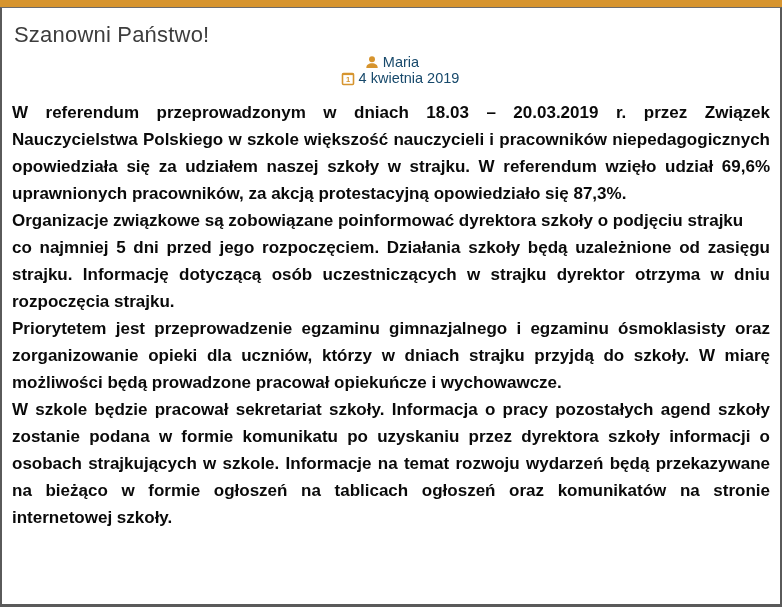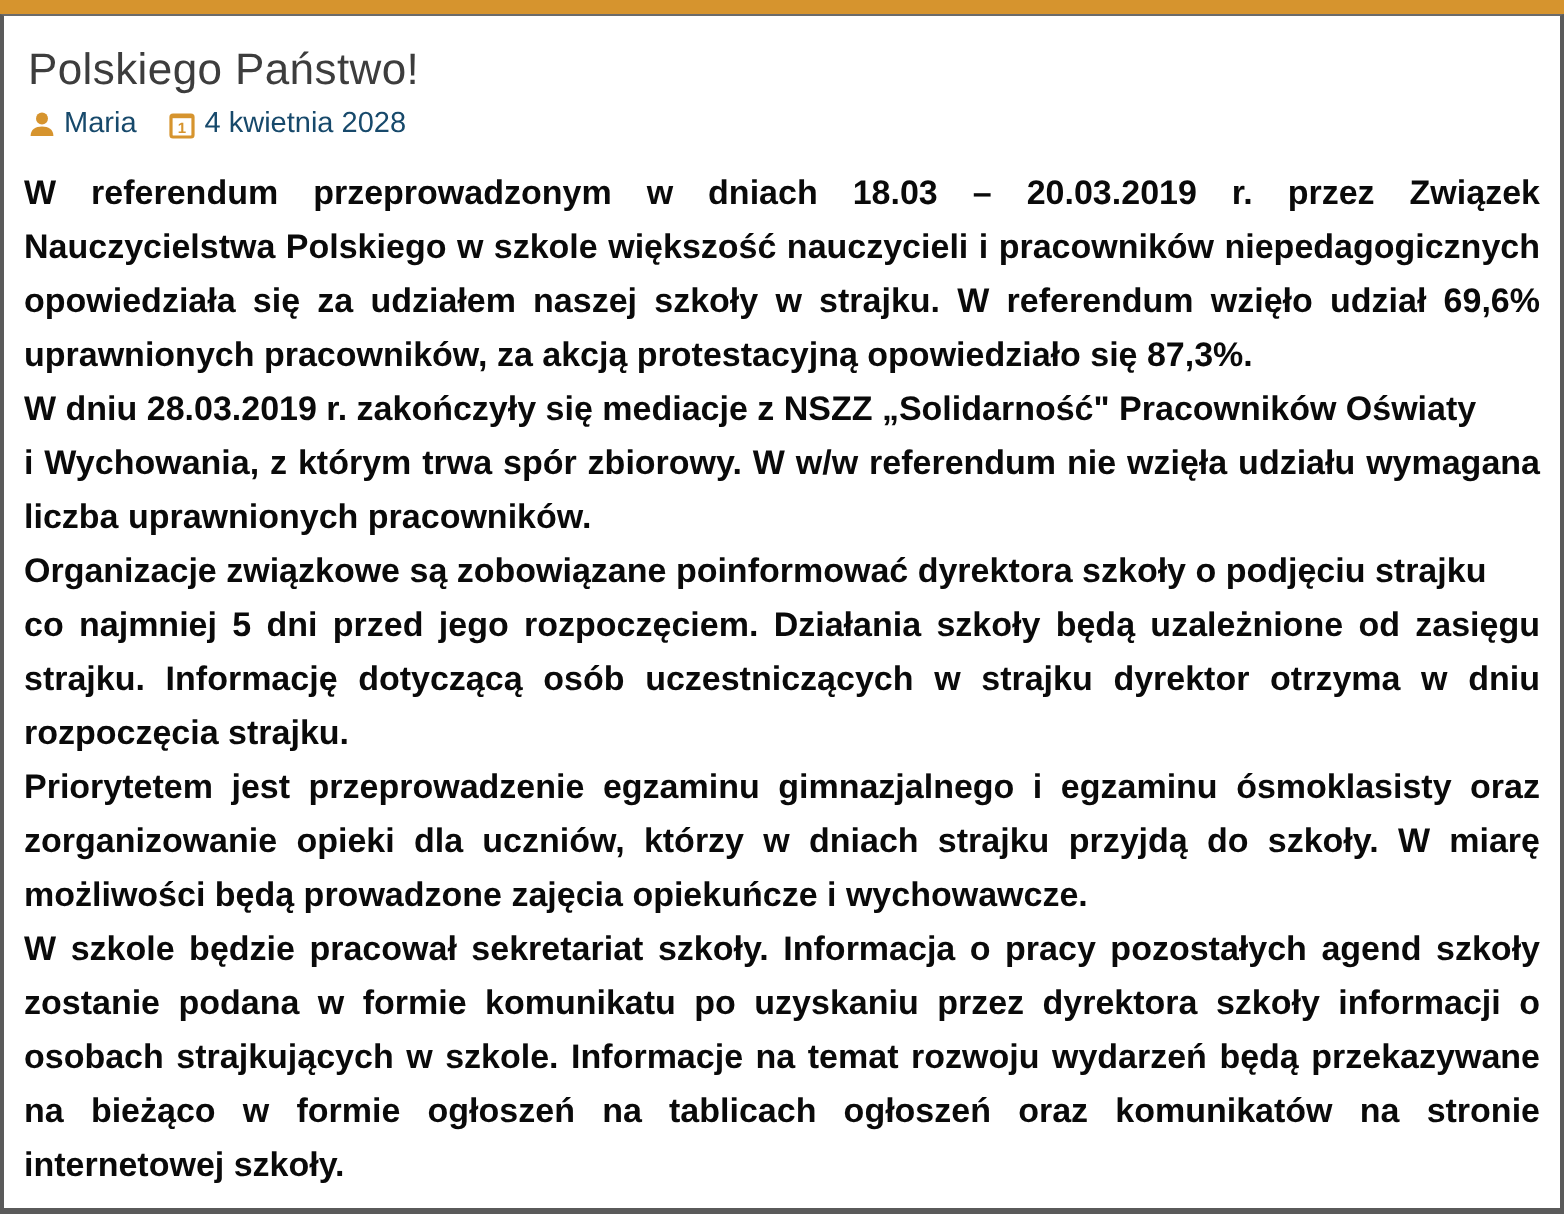--- a/index.html
+++ b/index.html
@@ -33,20 +33,21 @@
     font-weight: 500;
     color: #3d3d3d;
     letter-spacing: 0.2px;
   }
   .post-meta {
     display: flex;
     align-items: center;
     margin: 6px 0 4px 2px;
     font-size: 14.5px;
     color: #17496b;
+    flex-direction: column;
   }
   .meta-item {
     display: flex;
     align-items: center;
     gap: 4px;
   }
   .meta-item + .meta-item { margin-left: 16px; }
   .meta-icon { display: inline-flex; align-items: center; }
   .post-body {
     margin-top: 13px;
@@ -57,21 +58,21 @@
   }
   .post-body p { margin: 0; font-weight: bold; }
 </style>
 </head>
 <body>
 
 <div class="top-accent"></div>
 
 <div class="card">
 
-  <h1 class="post-title">Polskiego Państwo!</h1>
+  <h1 class="post-title">Szanowni Państwo!</h1>
 
   <div class="post-meta">
 
     <span class="meta-item">
       <span class="meta-icon">
         <svg width="14" height="14" viewBox="0 0 14 14" aria-hidden="true">
           <circle cx="7" cy="4.2" r="3" fill="#d6942e"></circle>
           <path d="M1.3 13 C1.3 9.8 3.8 8.3 7 8.3 C10.2 8.3 12.7 9.8 12.7 13 Z" fill="#d6942e"></path>
         </svg>
       </span>
@@ -79,26 +80,25 @@
     </span>
 
     <span class="meta-item">
       <span class="meta-icon">
         <svg width="14" height="15" viewBox="0 0 14 15" aria-hidden="true">
           <rect x="1.5" y="2.5" width="11" height="11" rx="1" fill="none" stroke="#d6942e" stroke-width="1.6"></rect>
           <line x1="1.5" y1="3.3" x2="12.5" y2="3.3" stroke="#d6942e" stroke-width="1.6"></line>
           <text x="7" y="11.4" text-anchor="middle" font-family="Liberation Sans, sans-serif" font-size="7.5" font-weight="bold" fill="#d6942e">1</text>
         </svg>
       </span>
-      <span>4 kwietnia 2028</span>
+      <span>4 kwietnia 2019</span>
     </span>
 
   </div>
 
   <div class="post-body">
       <p>W referendum przeprowadzonym w dniach 18.03 – 20.03.2019 r. przez Związek Nauczycielstwa Polskiego w szkole większość nauczycieli i pracowników niepedagogicznych opowiedziała się za udziałem naszej szkoły w strajku. W referendum wzięło udział 69,6% uprawnionych pracowników, za akcją protestacyjną opowiedziało się 87,3%.</p>
-      <p>W dniu 28.03.2019 r. zakończyły się mediacje z NSZZ „Solidarność" Pracowników Oświaty<br>i Wychowania, z którym trwa spór zbiorowy. W w/w referendum nie wzięła udziału wymagana liczba uprawnionych pracowników.</p>
       <p>Organizacje związkowe są zobowiązane poinformować dyrektora szkoły o podjęciu strajku<br>co najmniej 5 dni przed jego rozpoczęciem. Działania szkoły będą uzależnione od zasięgu strajku. Informację dotyczącą osób uczestniczących w strajku dyrektor otrzyma w dniu rozpoczęcia strajku.</p>
-      <p>Priorytetem jest przeprowadzenie egzaminu gimnazjalnego i egzaminu ósmoklasisty oraz zorganizowanie opieki dla uczniów, którzy w dniach strajku przyjdą do szkoły. W miarę możliwości będą prowadzone zajęcia opiekuńcze i wychowawcze.</p>
+      <p>Priorytetem jest przeprowadzenie egzaminu gimnazjalnego i egzaminu ósmoklasisty oraz zorganizowanie opieki dla uczniów, którzy w dniach strajku przyjdą do szkoły. W miarę możliwości będą prowadzone pracował opiekuńcze i wychowawcze.</p>
       <p>W szkole będzie pracował sekretariat szkoły. Informacja o pracy pozostałych agend szkoły zostanie podana w formie komunikatu po uzyskaniu przez dyrektora szkoły informacji o osobach strajkujących w szkole. Informacje na temat rozwoju wydarzeń będą przekazywane na bieżąco w formie ogłoszeń na tablicach ogłoszeń oraz komunikatów na stronie internetowej szkoły.</p>
     </div>
 
 </div>
 
 </body></html>

